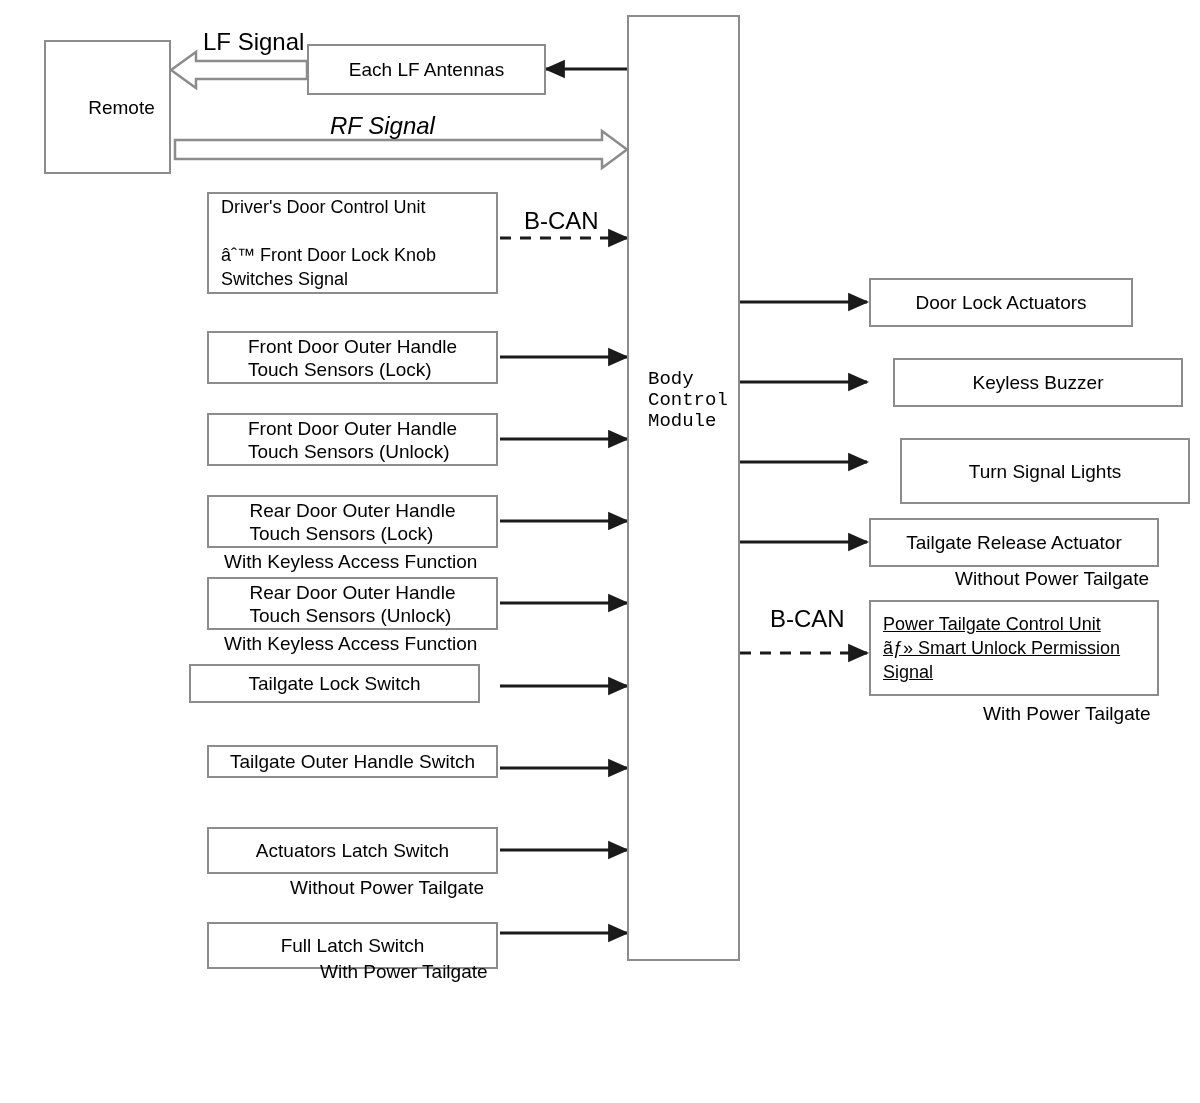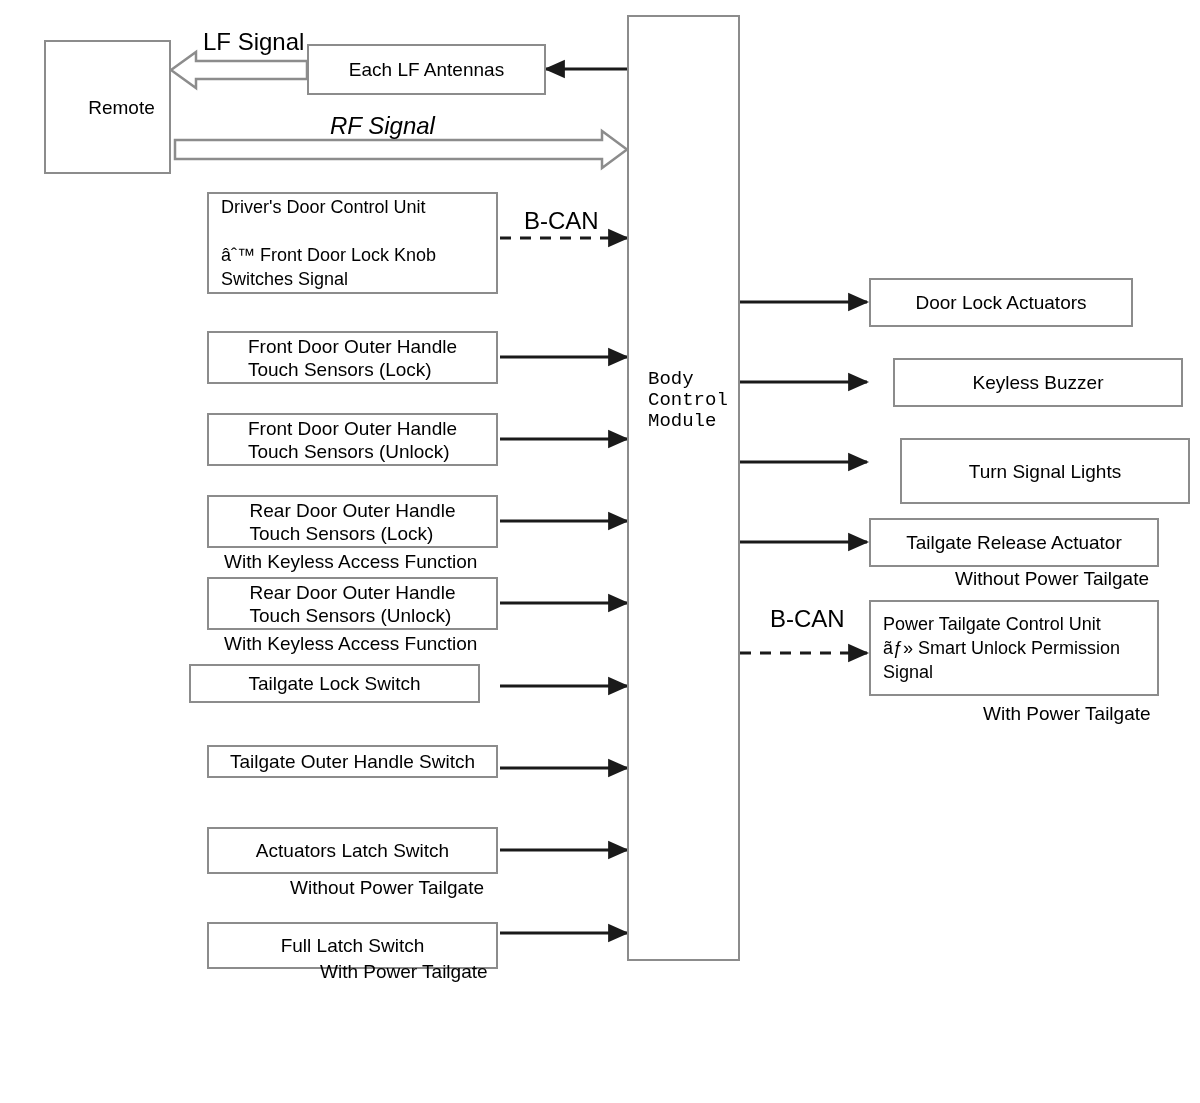--- a/index.html
+++ b/index.html
@@ -178,20 +178,20 @@
 
   <div class="box" style="left:869px;top:438px;width:290px;height:66px;margin-left:31px;">
     <span class="txt">Turn Signal Lights</span>
   </div>
 
   <div class="box" style="left:869px;top:518px;width:290px;height:49px;">
     <span class="txt">Tailgate Release Actuator</span>
   </div>
   <div class="caption" style="left:955px;top:568px;">Without Power Tailgate</div>
 
-  <div class="box left-align" style="left:869px;top:600px;width:290px;height:96px;font-size:18px;line-height:24px;">
+  <div class="box left-align" style="left:869px;top:600px;width:290px;height:96px;font-size:18px;line-height:24px;text-decoration:underline;">
     <span class="txt">Power Tailgate Control Unit
 ãƒ» Smart Unlock Permission
 Signal</span>
   </div>
   <div class="caption" style="left:983px;top:703px;">With Power Tailgate</div>
 
 </div>
 
 </body></html>

